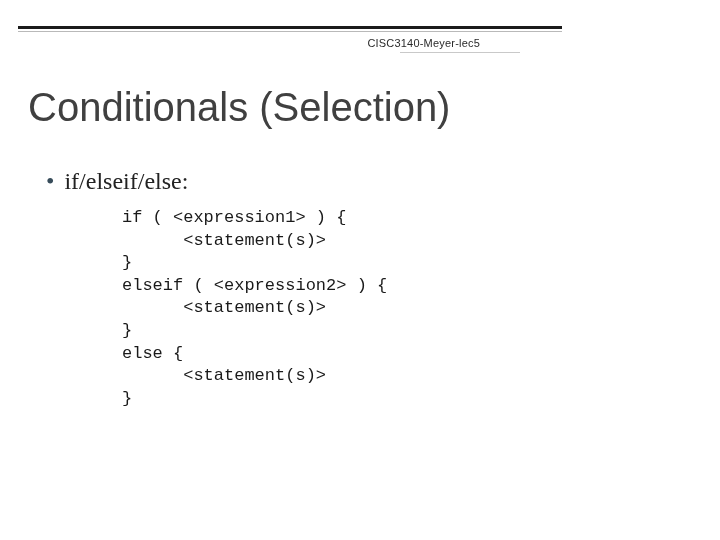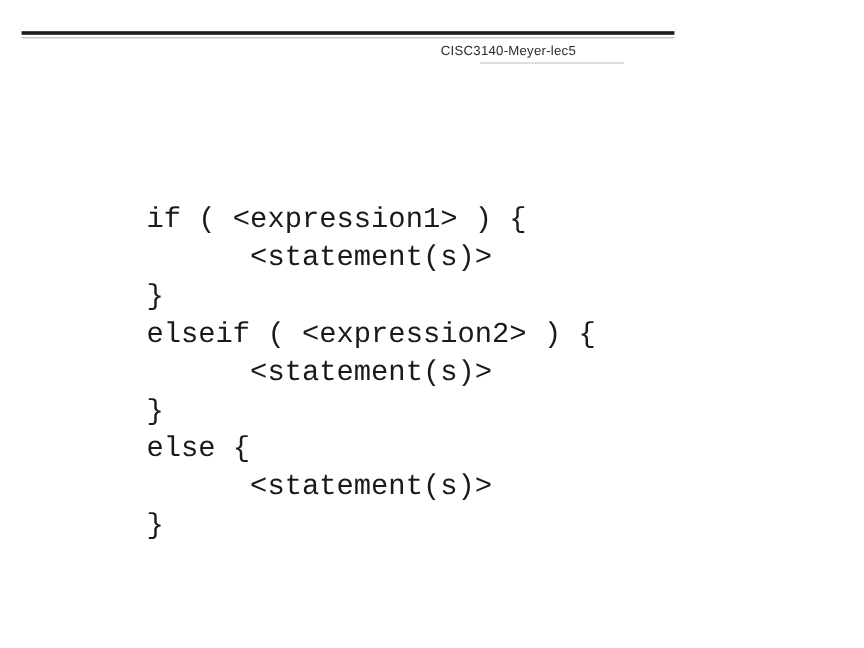--- a/index.html
+++ b/index.html
@@ -68,40 +68,44 @@
     font-size: 24px;
     color: #222;
     margin-bottom: 12px;
   }
   .b1 .dot {
     color: #374c5a;
     margin-right: 10px;
   }
   .code {
     font-family: "Courier New", Courier, monospace;
-    font-size: 24px;
+    font-size: 17px;
     line-height: 1.33;
     white-space: pre;
     color: #1a1a1a;
     margin-left: 76px;
     margin-bottom: 14px;
   }
 </style>
 </head>
 <body>
 
 <div class="slide">
   <div class="top-rule"></div>
   <div class="sub-rule"></div>
 
   <div class="header-tag">CISC3140-Meyer-lec5</div>
   <div class="header-tag-underline"></div>
 
+  <div class="title">Conditionals (Selection)</div>
 
   <div class="bullets">
+    <div class="b1">
+      <span class="dot">•</span><span>if/elseif/else:</span>
+    </div>
 
     <div class="code">if ( &lt;expression1&gt; ) {
       &lt;statement(s)&gt;
 }
 elseif ( &lt;expression2&gt; ) {
       &lt;statement(s)&gt;
 }
 else {
       &lt;statement(s)&gt;
 }</div>

